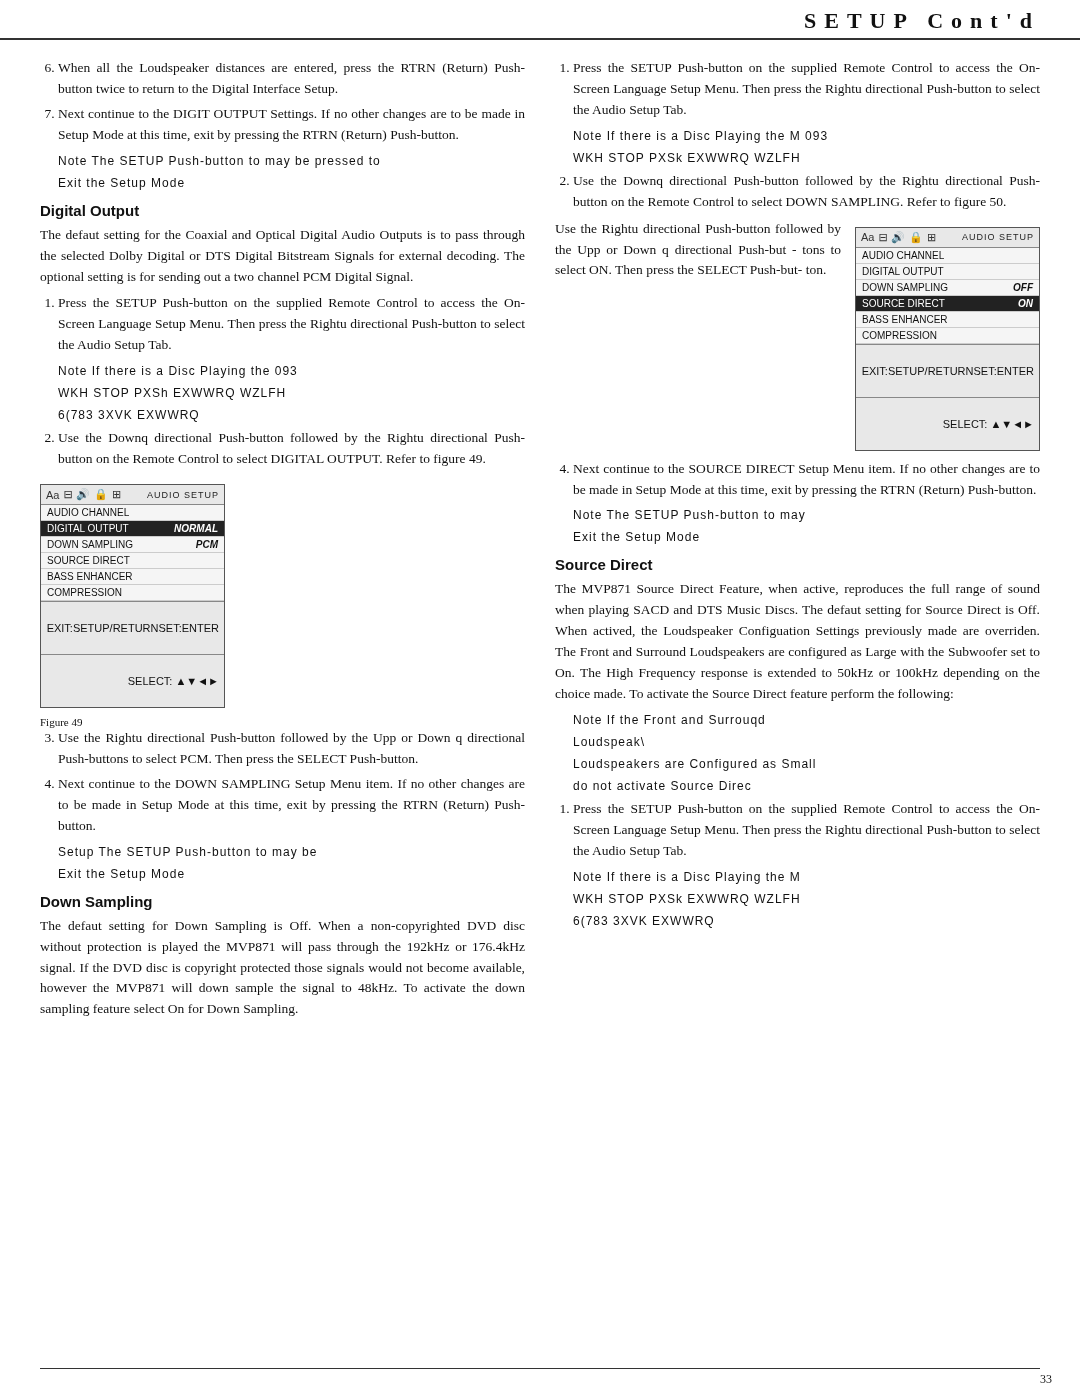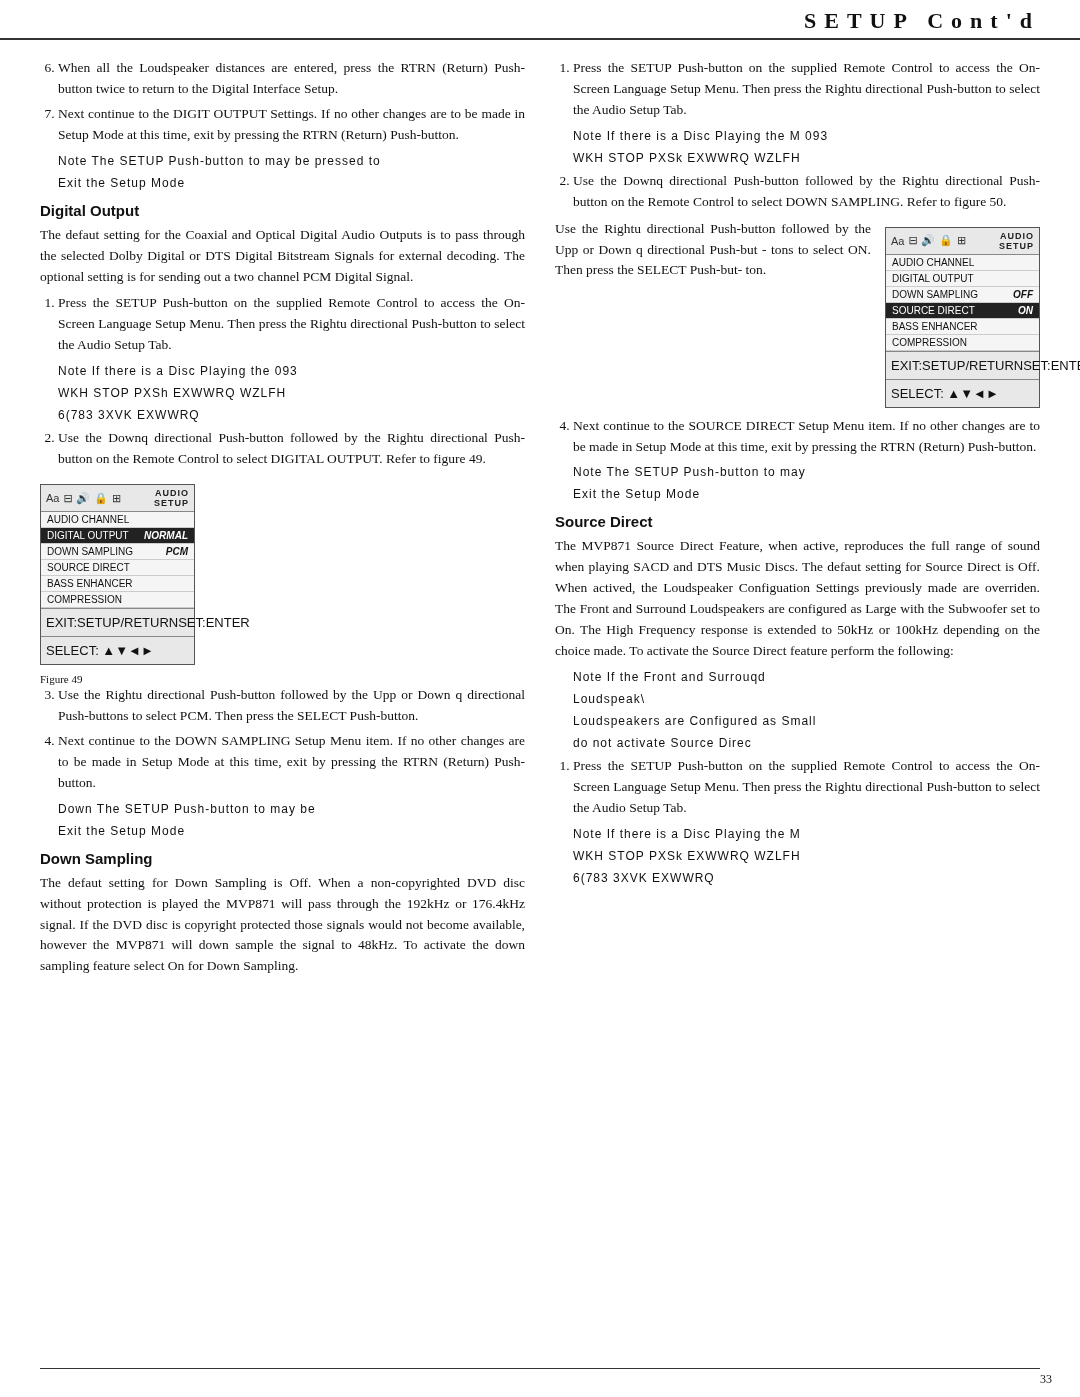--- a/index.html
+++ b/index.html
@@ -75,21 +75,21 @@
     ol li {
       line-height: 1.55;
       margin-bottom: 4px;
       text-align: justify;
     }
 
     
     .osd-box {
       border: 1.5px solid #555;
       background: #f5f5f5;
-      width: 155px;
+      width: 185px;
       margin: 8px 0 8px 0;
       font-family: Arial, sans-serif;
       font-size: 11px;
       float: left;
       margin-right: 14px;
     }
 
     .osd-header {
       display: flex;
       align-items: center;
@@ -102,21 +102,21 @@
       display: flex;
       gap: 4px;
       align-items: center;
     }
     .osd-icon {
       font-size: 11px;
       color: #333;
     }
     .osd-title {
       font-size: 9px;
-      font-weight: bold;
+      font-weight: normal;
       color: #222;
       letter-spacing: 1px;
       text-align: right;
     }
 
     .osd-row {
       display: flex;
       justify-content: space-between;
       padding: 2px 6px;
       border-bottom: 1px solid #ccc;
@@ -124,24 +124,24 @@
     }
     .osd-row.highlight {
       background: #222;
       color: #fff;
     }
     .osd-row-label { }
     .osd-row-value { font-weight: bold; font-style: italic; }
 
     .osd-footer {
       display: flex;
-      justify-content: flex-start;
-      padding: 6px 5px;
+      justify-content: flex-end;
+      padding: 20px 5px;
       background: #e8e8e8;
-      font-size: 13px;
+      font-size: 11px;
       border-top: 1px solid #888;
     }
 
     .fig-caption {
       text-align: left;
       font-size: 11px;
       margin-top: 4px;
       clear: both;
     }
 
@@ -259,21 +259,21 @@
       </div>
       <div class="fig-caption">Figure 49</div>
     </div>
 
     <ol start="3">
       <li>Use the Rightu directional Push-button followed by the Upp or Down q directional Push-buttons to select PCM. Then press the SELECT Push-button.</li>
       <li>Next continue to the DOWN SAMPLING Setup Menu item. If no other changes are to be made in Setup Mode at this time, exit by pressing the RTRN (Return) Push-button.</li>
     </ol>
 
     <div class="indent-block">
-      <div class="note-line small-text">Down  The SETUP Push-button to may be</div>
+      <div class="note-line small-text">Setup  The SETUP Push-button to may be</div>
       <div class="note-line small-text">Exit the Setup Mode</div>
     </div>
 
     <div class="section-heading">Down Sampling</div>
     <p>The defaut setting for Down Sampling is Off. When a non-copyrighted DVD disc without protection is played the MVP871 will pass through the 192kHz or 176.4kHz signal. If the DVD disc is copyright protected those signals would not become available, however the MVP871 will down sample the signal to 48kHz. To activate the down sampling feature select On for Down Sampling.</p>
 
   </div>
 
   <div class="right-col">
 

